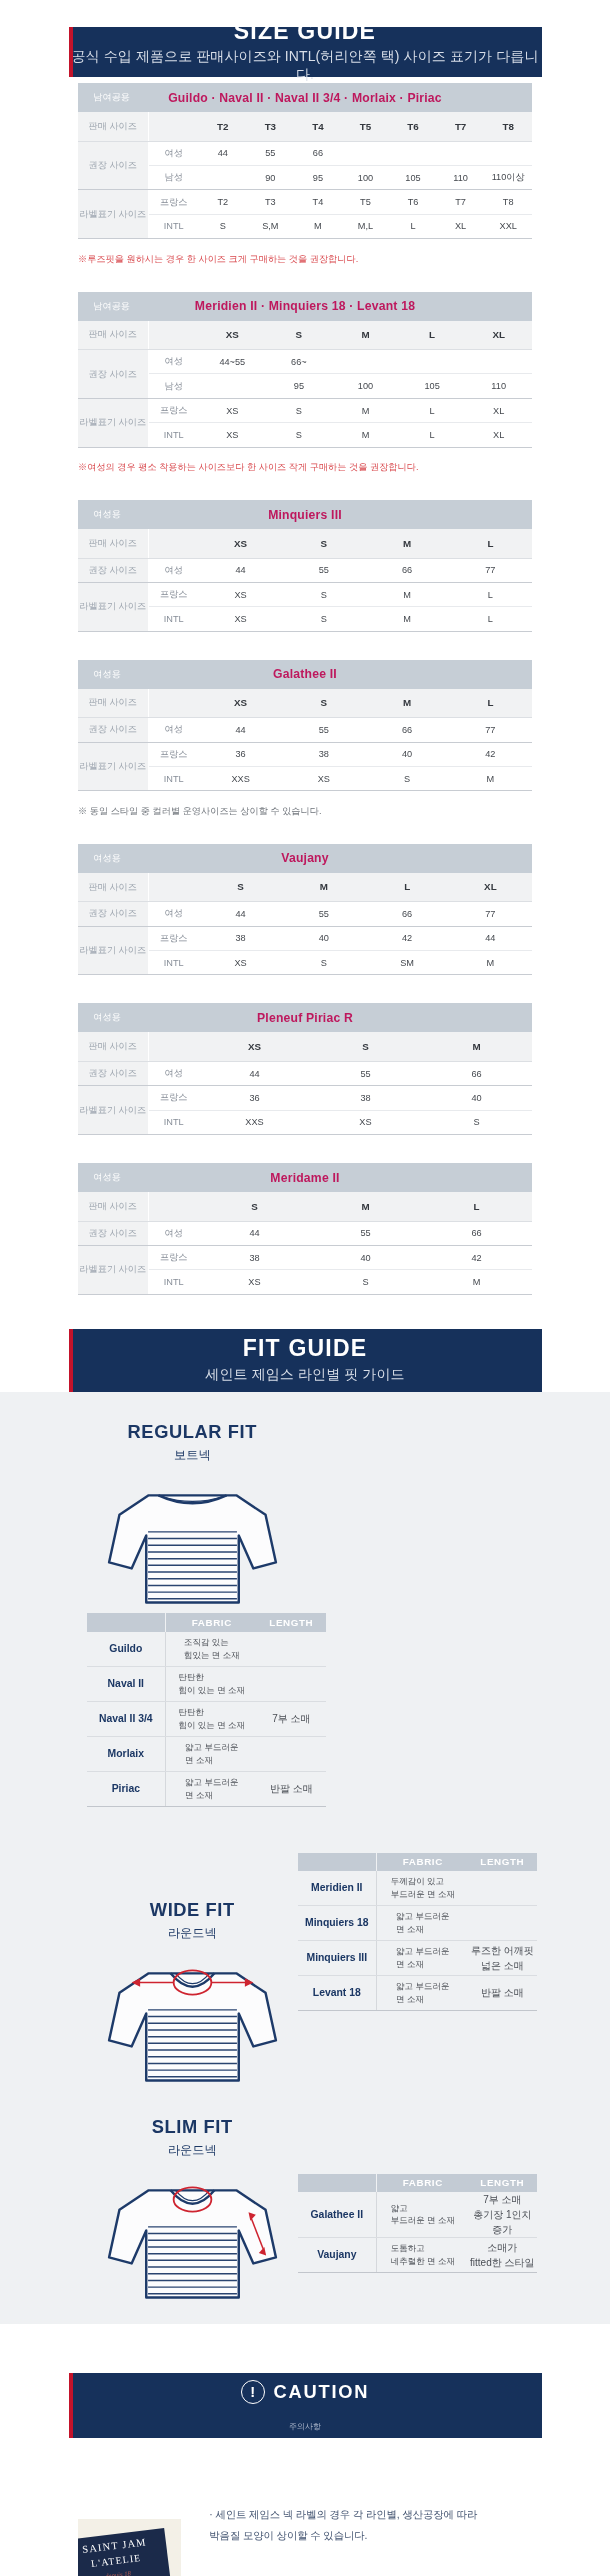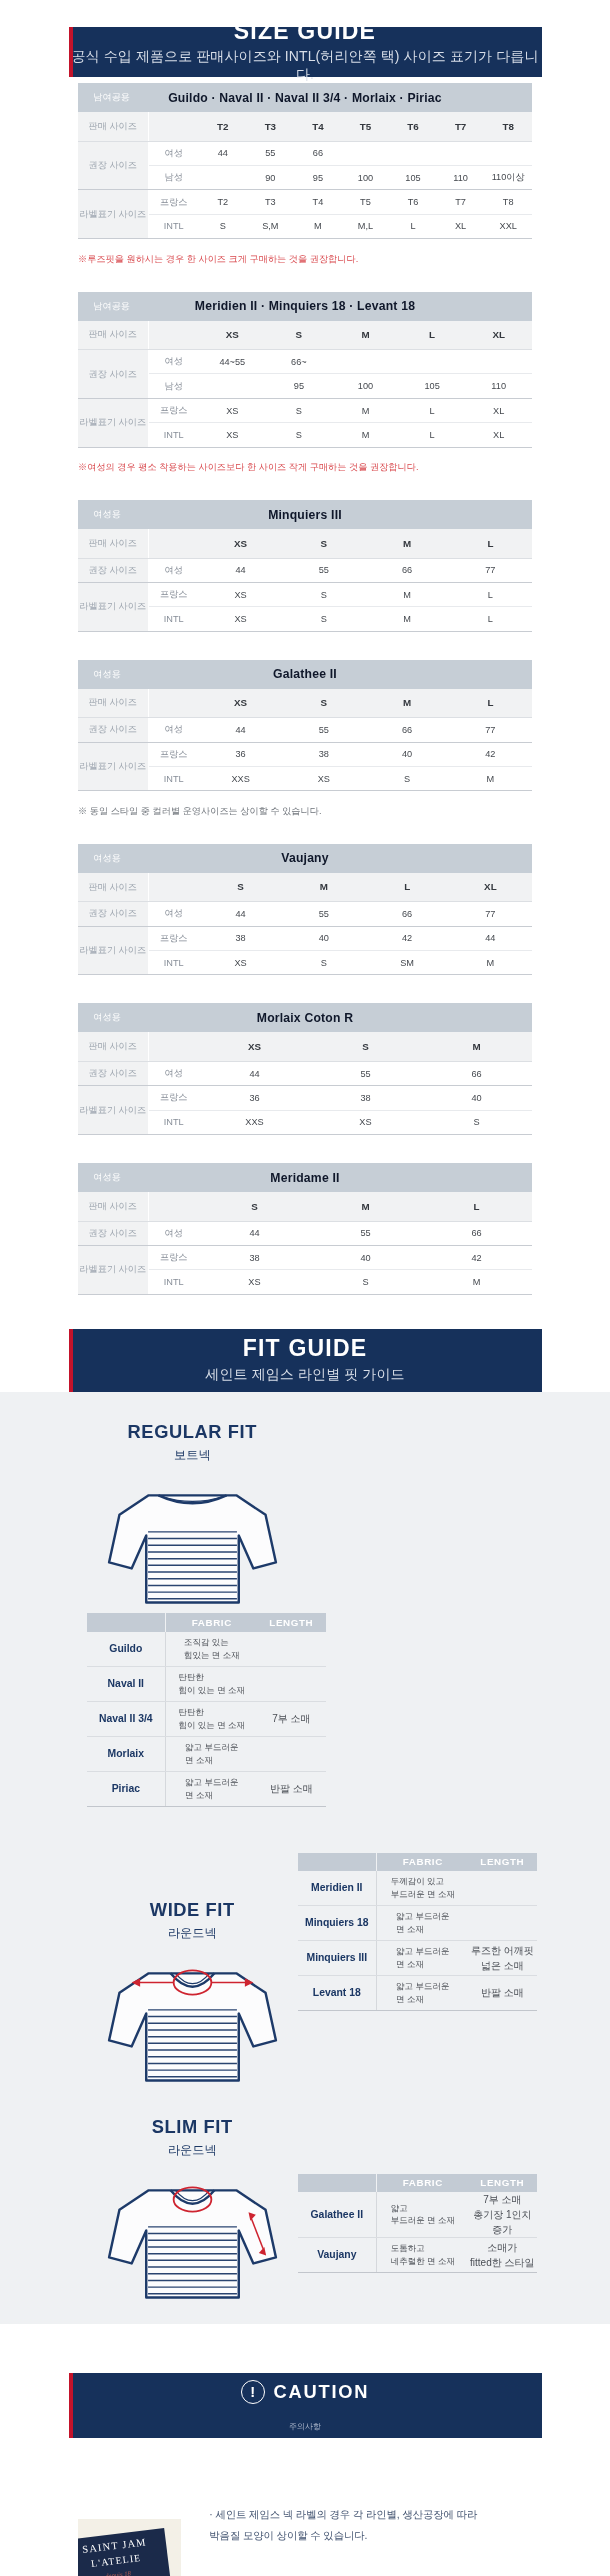--- a/index.html
+++ b/index.html
@@ -14,21 +14,21 @@
   .size-band { margin-top:27px; height:50px; }
   .band-title { font-size:23px; font-weight:bold; letter-spacing:1.2px; line-height:1; }
   .band-sub { font-size:14px; color:#D8DEE8; margin-top:5.5px; letter-spacing:0.1px; }
 
   
   .size-table { width:454px; margin:6.1px auto 0; }
   .size-table + .size-table { margin-top:28px; }
   .st-head { height:29px; background:#C6CED6; position:relative;
              display:flex; align-items:center; justify-content:center; }
   .st-group { position:absolute; left:15.3px; color:#FFFFFF; font-size:9.2px; }
-  .st-products { color:#0f172a; font-size:12.2px; font-weight:bold; letter-spacing:0.2px; }
+  .st-products { color:#be185d; font-size:12.2px; font-weight:bold; letter-spacing:0.2px; }
   table.st { width:100%; border-collapse:collapse; table-layout:fixed; }
   table.st td { height:24.4px; text-align:center; font-size:9.2px; vertical-align:middle; }
   tr.sale-row td { height:29px; background:#F1F2F3; }
   td.rl { background:#F1F2F3; color:#9CA4AE; border-right:1.2px solid #fff; line-height:1.4; }
   td.sub { color:#878E98; }
   td.val { color:#45494F; }
   tr.sale-row td.val { font-weight:bold; color:#34383E; font-size:9.8px; }
   .bb-light { border-bottom:0.6px solid #E8EAED; }
   .bb-mid   { border-bottom:0.6px solid #DCDFE3; }
   .bb-dark  { border-bottom:0.6px solid #C8CCD2; }
@@ -391,21 +391,21 @@
                 <td class="val bb-dark">S</td>
                 <td class="val bb-dark">SM</td>
                 <td class="val bb-dark">M</td>
               </tr>
             </tbody>
           </table>
         </div>
         <div class="size-table">
           <div class="st-head">
             <span class="st-group">여성용</span>
-            <span class="st-products">Morlaix Coton R</span>
+            <span class="st-products">Pleneuf Piriac R</span>
           </div>
           <table class="st">
             <colgroup>
               <col style="width: 70px;">
               <col style="width: 51px;">
               <col>
               <col>
               <col>
             </colgroup>
             <tbody>

